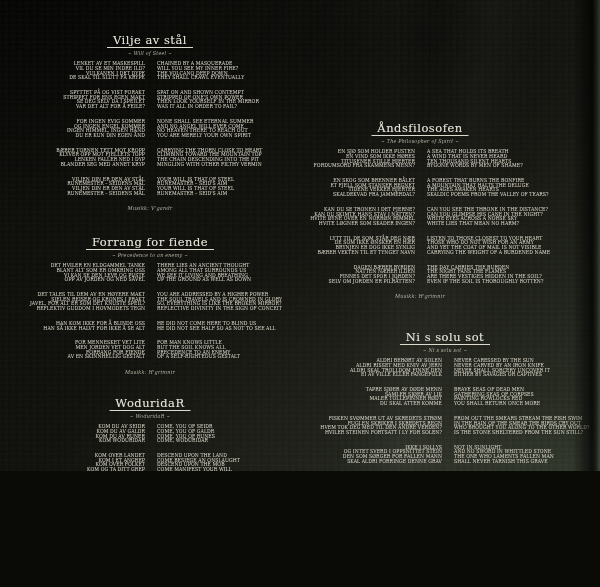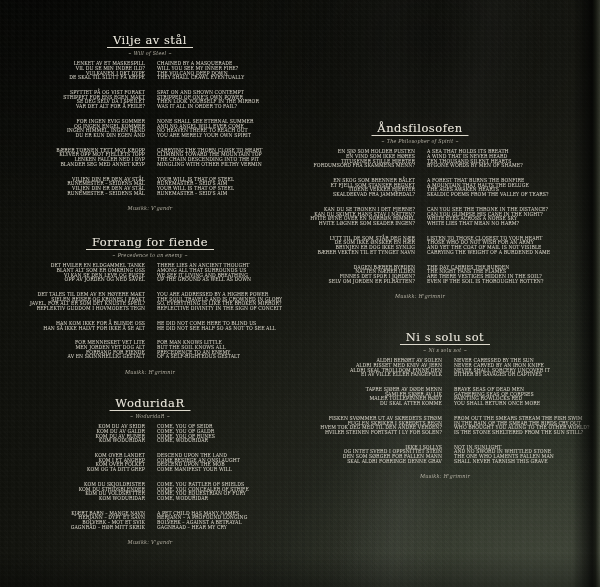--- a/index.html
+++ b/index.html
@@ -1,17 +1,17 @@
 <!DOCTYPE html>
 <html><head>
 <meta charset="utf-8">
 <style>
   html,body{margin:0;padding:0;}
   body{width:600px;height:587px;overflow:hidden;background:#0a0b07;font-family:"DejaVu Serif",serif;}
-  .page{position:relative;width:600px;height:587px;overflow:hidden;}
+  .page{position:relative;width:600px;height:471px;overflow:hidden;}
   .inner{position:absolute;left:0;top:0;width:1200px;height:1174px;transform:scale(0.5);transform-origin:0 0;
     background:
       radial-gradient(120% 95% at 90% 102%, rgba(96,104,86,0.55), rgba(52,58,46,0.28) 38%, rgba(0,0,0,0) 72%),
       radial-gradient(90% 70% at 6% -4%, rgba(0,0,0,0.62), rgba(0,0,0,0) 60%),
       radial-gradient(60% 45% at 70% 6%, rgba(0,0,0,0.35), rgba(0,0,0,0) 65%),
       linear-gradient(128deg,#0b0c08 0%,#10110c 38%,#171812 62%,#21251c 85%,#262a21 100%);}
   .tex{position:absolute;inset:0;pointer-events:none;background:
       repeating-linear-gradient(90deg, rgba(255,255,255,0.013) 0 3px, rgba(0,0,0,0.016) 3px 9px, rgba(255,255,255,0.008) 9px 14px),
       repeating-linear-gradient(0deg, rgba(255,255,255,0.009) 0 4px, rgba(0,0,0,0.014) 4px 11px),
       repeating-linear-gradient(47deg, rgba(255,255,255,0.006) 0 2px, rgba(0,0,0,0.01) 2px 7px);}

